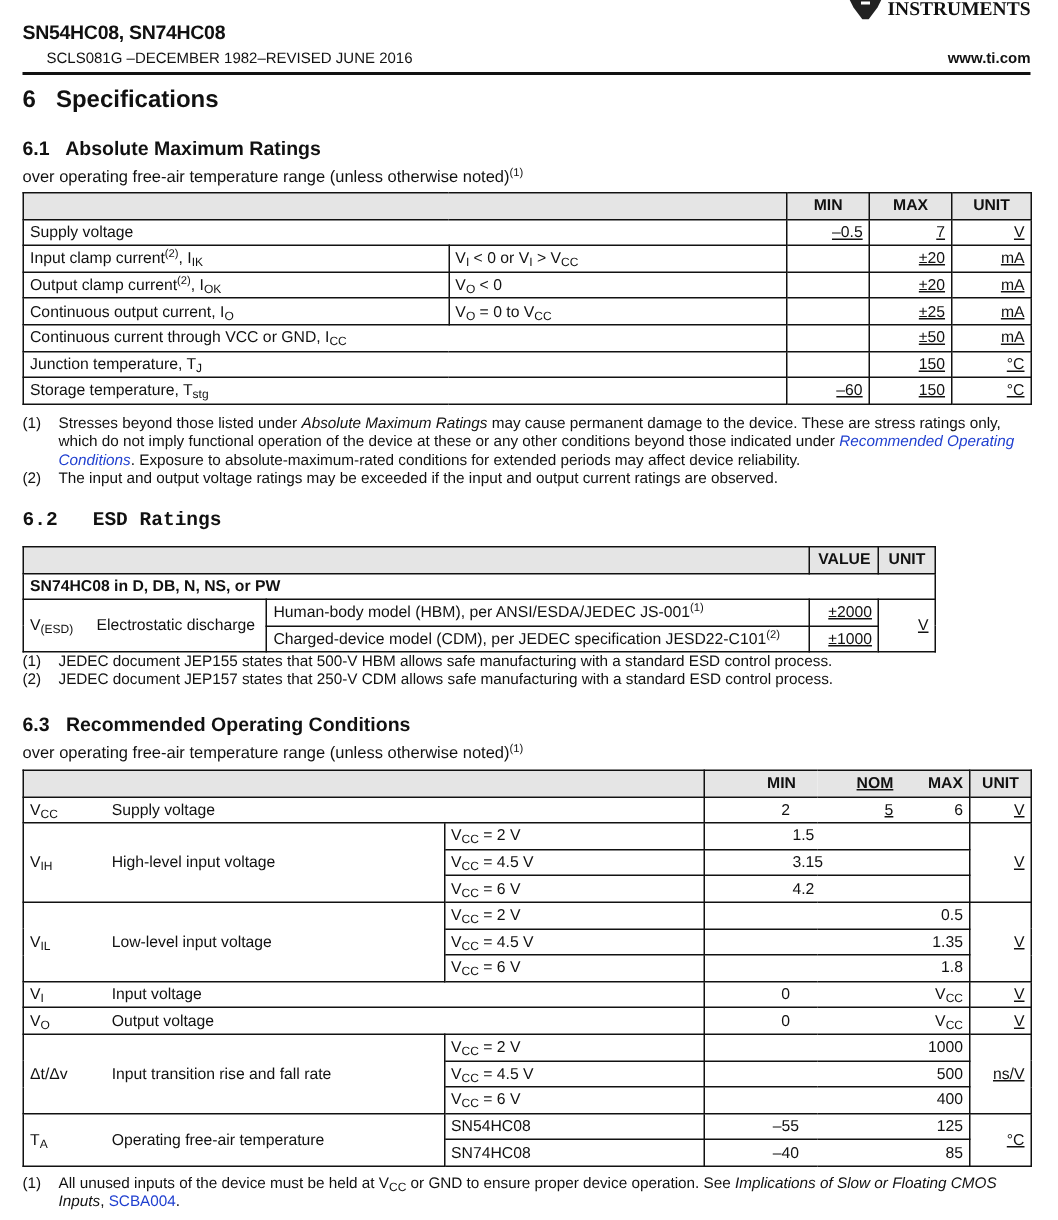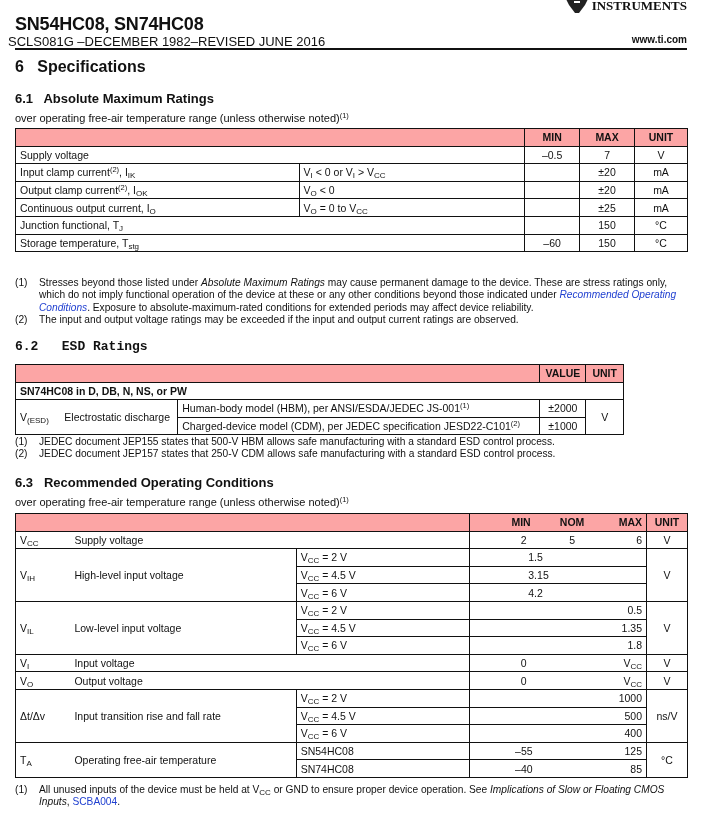--- a/index.html
+++ b/index.html
@@ -1,34 +1,34 @@
 <!DOCTYPE html>
 <html><head>
 <meta charset="utf-8">
 <style>
   html, body { margin: 0; padding: 0; background: #ffffff; }
   body { width: 705px; height: 813px; position: relative; overflow: hidden;
          font-family: "Liberation Sans", sans-serif; color: #111; font-size: 11px; }
   .abs { position: absolute; }
-  .doc-title { left: 15px; top: 14px; font-size: 18px; font-weight: bold; letter-spacing: -0.2px; }
-  .doc-id { left: 8px; top: 34px; font-size: 13px; }
+  .doc-title { left: 15px; top: 14px; font-size: 13px; font-weight: bold; letter-spacing: -0.2px; }
+  .doc-id { left: 31px; top: 34px; font-size: 10px; }
   .site { right: 18px; top: 34px; font-size: 10px; font-weight: bold; }
   .rule { left: 15px; right: 18px; top: 48px; height: 2px; background: #111; }
   .logo { right: 18px; top: -2px; display: flex; align-items: center; gap: 4px; }
   .logo-text { font-family: "Liberation Serif", serif; font-size: 13px; font-weight: bold; letter-spacing: 0px; }
   h1.sec { left: 15px; top: 58px; margin: 0; font-size: 16px; font-weight: bold; }
   h2.sub { left: 15px; margin: 0; font-size: 13px; font-weight: bold; }
   .note { left: 15px; font-size: 11px; }
   sup { font-size: 7.5px; vertical-align: 4px; line-height: 0; }
   sub { font-size: 8px; vertical-align: -2px; line-height: 0; }
 
   table { position: absolute; border-collapse: collapse; font-size: 10.5px; }
   td, th { border: 1px solid #111; padding: 0 4px; height: 16.6px; line-height: 14px; white-space: nowrap; }
-  th { background: #fca5a5; font-weight: bold; text-align: center; }
-  .c { text-align: center; }
+  th { background: #e5e5e5; font-weight: bold; text-align: center; }
+  .c { text-align: right; text-decoration: underline; }
   .r { text-align: right; }
   .noline-r { border-right: none; }
   .noline-l { border-left: none; }
   .bold { font-weight: bold; }
 
   .fn { position: absolute; left: 15px; right: 20px; font-size: 10.2px; line-height: 12.4px; }
   .fn .num { position: absolute; left: 0; }
   .fn .txt { display: block; padding-left: 24px; }
   .link { color: #1f3fd0; }
   i { font-style: italic; }
@@ -97,21 +97,27 @@
     <td class="c">mA</td>
   </tr>
   <tr>
     <td><span>Continuous output current, </span><span>I</span><sub>O</sub></td>
     <td><span>V</span><sub>O</sub><span> = 0 to V</span><sub>CC</sub></td>
     <td class="c"></td>
     <td class="c">±25</td>
     <td class="c">mA</td>
   </tr>
   <tr>
-    <td colspan="2"><span>Junction functional, </span><span>T</span><sub>J</sub></td>
+    <td colspan="2"><span>Continuous current through VCC or GND, </span><span>I</span><sub>CC</sub></td>
+    <td class="c"></td>
+    <td class="c">±50</td>
+    <td class="c">mA</td>
+  </tr>
+  <tr>
+    <td colspan="2"><span>Junction temperature, </span><span>T</span><sub>J</sub></td>
     <td class="c"></td>
     <td class="c">150</td>
     <td class="c">°C</td>
   </tr>
   <tr>
     <td colspan="2"><span>Storage temperature, </span><span>T</span><sub>stg</sub></td>
     <td class="c">–60</td>
     <td class="c">150</td>
     <td class="c">°C</td>
   </tr>

